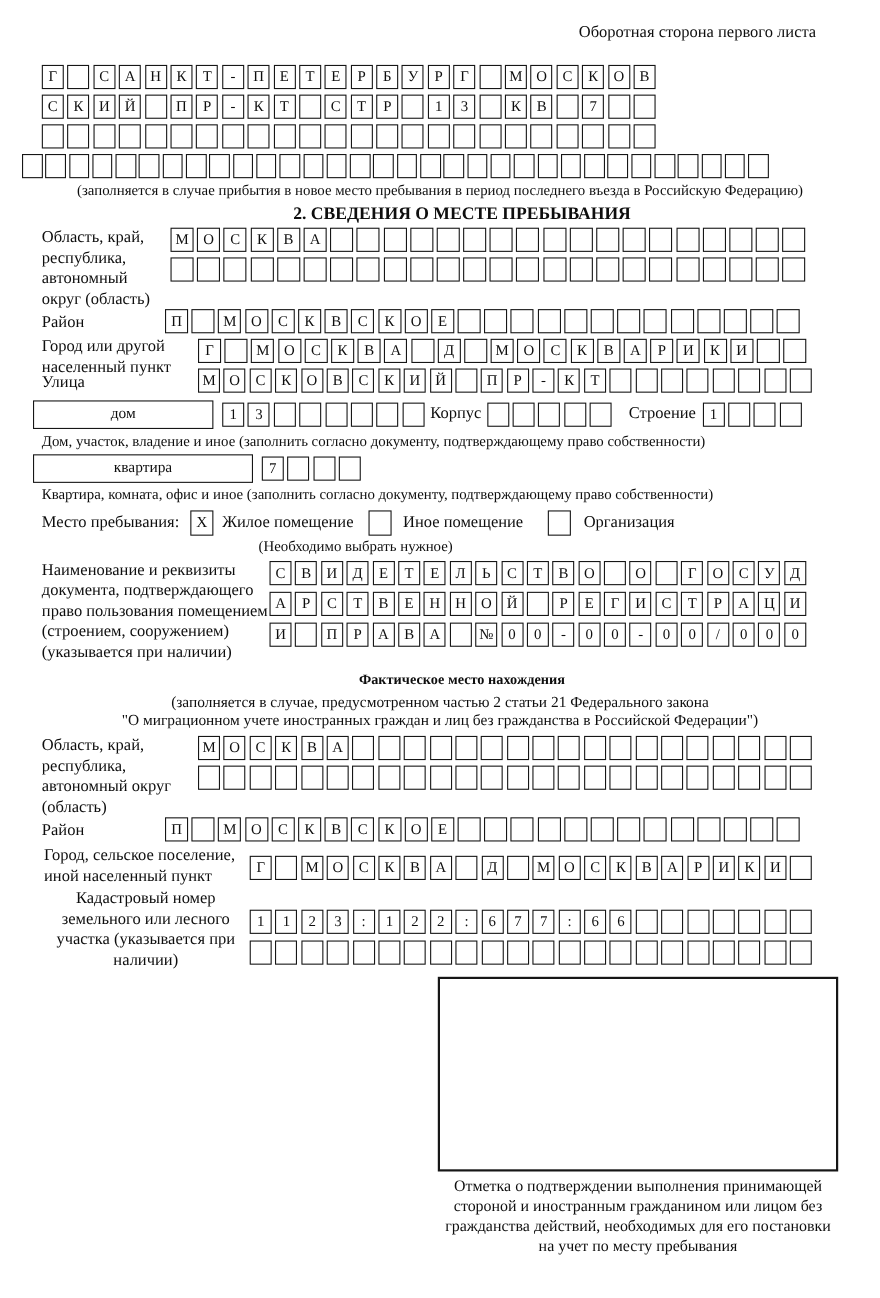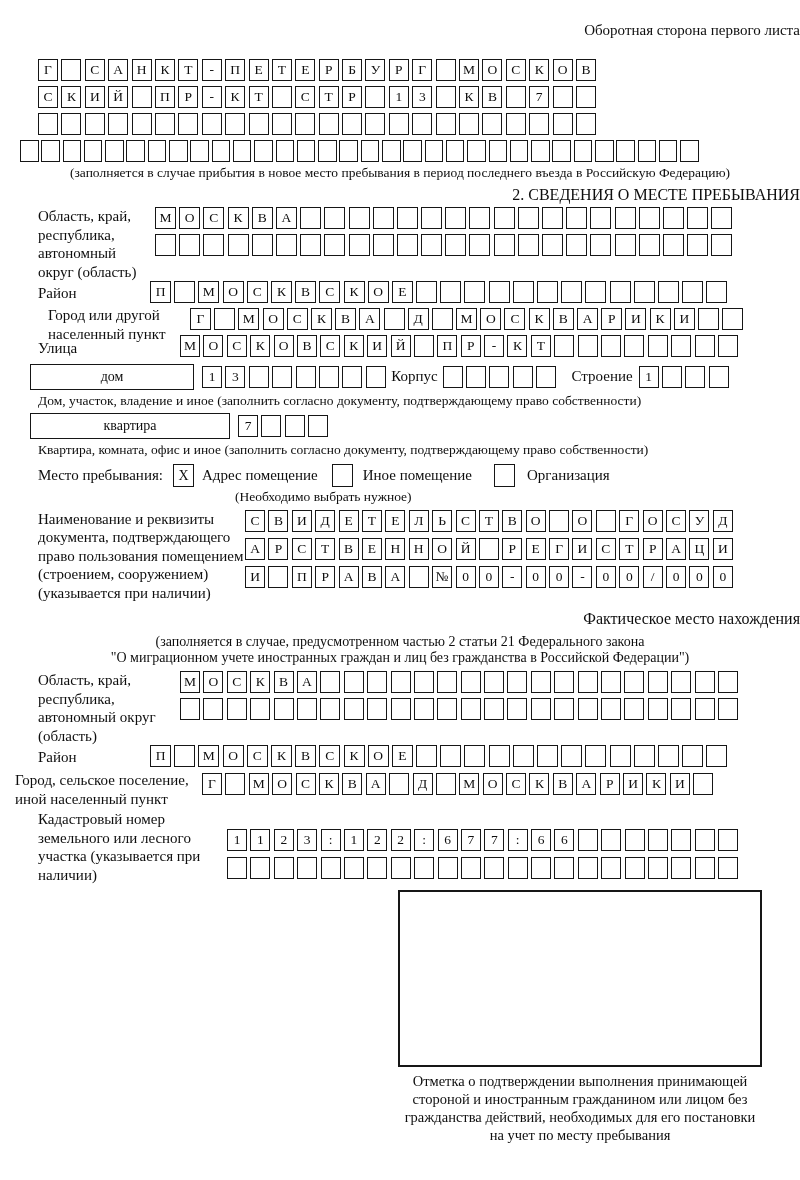--- a/index.html
+++ b/index.html
@@ -3,36 +3,36 @@
 <meta charset="utf-8">
 <style>
   * { margin:0; padding:0; box-sizing:content-box; }
   html,body { background:#fff; }
   body {
     width:800px; height:1180px; overflow:hidden;
     color:#0e0e0e;
     font-family:"Liberation Serif","DejaVu Serif",serif;
     font-size:15px;
   }
-  .corner-note { margin-top:22px; text-align:right; font-size:15px; }
+  .corner-note { margin-top:22px; padding-right:58px; text-align:right; font-size:15px; }
   .row { display:flex; align-items:flex-start; }
   .grid-row { white-space:nowrap; line-height:0; }
   .grid-stack { display:flex; flex-direction:column; gap:5px; }
   .cell {
     display:inline-block; width:18px; height:20px;
     border:1.6px solid #161616; margin-right:3.4px;
     text-align:center; font-size:13.5px; line-height:20px;
     font-family:"Liberation Serif","DejaVu Serif",serif; vertical-align:top;
   }
   .cell-sm { width:16.5px; margin-right:2.8px; }
   .cell-w25 { width:19px; margin-right:3.2px; }
   .lbl { font-size:15px; line-height:18.5px; }
   .note { font-size:13.5px; line-height:16px; }
   .center { text-align:center; }
-  .sec-title { font-weight:normal; font-size:16px; text-align:right;margin-left:40px; }
+  .sec-title { font-weight:bold; font-size:16px; text-align:center;margin-left:40px; }
   .named-box {
     display:inline-flex; justify-content:center; align-items:center;
     border:1.6px solid #161616; height:24px; font-size:14px; vertical-align:top;
   }
   .checkbox {
     display:inline-block; width:19px; height:21px; border:1.7px solid #161616;
     text-align:center; font-size:14px; line-height:21px; vertical-align:middle;
   }
   .inline-lbl { display:inline-block; vertical-align:middle; }
   .stamp-box { margin-left:398px; width:360px; height:173px; border:2px solid #161616; }
@@ -61,21 +61,21 @@
     <div class="grid-row"><span class="cell cell-w25">М</span><span class="cell cell-w25">О</span><span class="cell cell-w25">С</span><span class="cell cell-w25">К</span><span class="cell cell-w25">В</span><span class="cell cell-w25">А</span><span class="cell cell-w25"></span><span class="cell cell-w25"></span><span class="cell cell-w25"></span><span class="cell cell-w25"></span><span class="cell cell-w25"></span><span class="cell cell-w25"></span><span class="cell cell-w25"></span><span class="cell cell-w25"></span><span class="cell cell-w25"></span><span class="cell cell-w25"></span><span class="cell cell-w25"></span><span class="cell cell-w25"></span><span class="cell cell-w25"></span><span class="cell cell-w25"></span><span class="cell cell-w25"></span><span class="cell cell-w25"></span><span class="cell cell-w25"></span><span class="cell cell-w25"></span></div>
     <div class="grid-row"><span class="cell cell-w25"></span><span class="cell cell-w25"></span><span class="cell cell-w25"></span><span class="cell cell-w25"></span><span class="cell cell-w25"></span><span class="cell cell-w25"></span><span class="cell cell-w25"></span><span class="cell cell-w25"></span><span class="cell cell-w25"></span><span class="cell cell-w25"></span><span class="cell cell-w25"></span><span class="cell cell-w25"></span><span class="cell cell-w25"></span><span class="cell cell-w25"></span><span class="cell cell-w25"></span><span class="cell cell-w25"></span><span class="cell cell-w25"></span><span class="cell cell-w25"></span><span class="cell cell-w25"></span><span class="cell cell-w25"></span><span class="cell cell-w25"></span><span class="cell cell-w25"></span><span class="cell cell-w25"></span><span class="cell cell-w25"></span></div>
   </div>
 </div>
 
 <div class="row" style="padding-left:38px;">
   <div class="lbl" style="width:112px; padding-top:3px;">Район</div>
   <div class="grid-row"><span class="cell cell-w25">П</span><span class="cell cell-w25"></span><span class="cell cell-w25">М</span><span class="cell cell-w25">О</span><span class="cell cell-w25">С</span><span class="cell cell-w25">К</span><span class="cell cell-w25">В</span><span class="cell cell-w25">С</span><span class="cell cell-w25">К</span><span class="cell cell-w25">О</span><span class="cell cell-w25">Е</span><span class="cell cell-w25"></span><span class="cell cell-w25"></span><span class="cell cell-w25"></span><span class="cell cell-w25"></span><span class="cell cell-w25"></span><span class="cell cell-w25"></span><span class="cell cell-w25"></span><span class="cell cell-w25"></span><span class="cell cell-w25"></span><span class="cell cell-w25"></span><span class="cell cell-w25"></span><span class="cell cell-w25"></span><span class="cell cell-w25"></span></div>
 </div>
 
-<div class="row" style="margin-top:3px; padding-left:48px;">
+<div class="row" style="margin-top:3px; padding-left:38px;">
   <div class="lbl" style="width:142px;">Город или другой населенный пункт</div>
   <div class="grid-row" style="padding-top:2px;"><span class="cell cell-w25">Г</span><span class="cell cell-w25"></span><span class="cell cell-w25">М</span><span class="cell cell-w25">О</span><span class="cell cell-w25">С</span><span class="cell cell-w25">К</span><span class="cell cell-w25">В</span><span class="cell cell-w25">А</span><span class="cell cell-w25"></span><span class="cell cell-w25">Д</span><span class="cell cell-w25"></span><span class="cell cell-w25">М</span><span class="cell cell-w25">О</span><span class="cell cell-w25">С</span><span class="cell cell-w25">К</span><span class="cell cell-w25">В</span><span class="cell cell-w25">А</span><span class="cell cell-w25">Р</span><span class="cell cell-w25">И</span><span class="cell cell-w25">К</span><span class="cell cell-w25">И</span><span class="cell cell-w25"></span><span class="cell cell-w25"></span></div>
 </div>
 
 <div class="row" style="margin-top:-8px; padding-left:38px;">
   <div class="lbl" style="width:142px; padding-top:4px;">Улица</div>
   <div class="grid-row"><span class="cell">М</span><span class="cell">О</span><span class="cell">С</span><span class="cell">К</span><span class="cell">О</span><span class="cell">В</span><span class="cell">С</span><span class="cell">К</span><span class="cell">И</span><span class="cell">Й</span><span class="cell"></span><span class="cell">П</span><span class="cell">Р</span><span class="cell">-</span><span class="cell">К</span><span class="cell">Т</span><span class="cell"></span><span class="cell"></span><span class="cell"></span><span class="cell"></span><span class="cell"></span><span class="cell"></span><span class="cell"></span><span class="cell"></span></div>
 </div>
 
 <div class="row" style="margin-top:6px; padding-left:30px; align-items:center;">
@@ -90,61 +90,61 @@
 
 <div class="row" style="margin-top:4px; padding-left:30px; align-items:center;">
   <span class="named-box" style="width:198px;">квартира</span>
   <span class="grid-row" style="margin-left:8px;"><span class="cell">7</span><span class="cell"></span><span class="cell"></span><span class="cell"></span></span>
 </div>
 <div class="note" style="margin-top:3px; padding-left:38px;">Квартира, комната, офис и иное (заполнить согласно документу, подтверждающему право собственности)</div>
 
 <div class="row" style="margin-top:6px; padding-left:38px; align-items:center;">
   <span class="lbl">Место пребывания:</span>
   <span class="checkbox" style="margin-left:10px;">X</span>
-  <span class="inline-lbl" style="margin-left:8px;">Адрес помещение</span>
+  <span class="inline-lbl" style="margin-left:8px;">Жилое помещение</span>
   <span class="checkbox" style="margin-left:14px;"></span>
   <span class="inline-lbl" style="margin-left:10px;">Иное помещение</span>
   <span class="checkbox" style="margin-left:22px;"></span>
   <span class="inline-lbl" style="margin-left:12px;">Организация</span>
 </div>
 <div class="note" style="margin-left:235px; margin-top:2px;">(Необходимо выбрать нужное)</div>
 
 <div class="row" style="margin-top:5px; padding-left:38px;">
   <div class="lbl" style="width:207px;">Наименование и реквизиты документа, подтверждающего право пользования помещением (строением, сооружением) (указывается при наличии)</div>
   <div class="grid-stack" style="gap:6px;">
     <div class="grid-row"><span class="cell">С</span><span class="cell">В</span><span class="cell">И</span><span class="cell">Д</span><span class="cell">Е</span><span class="cell">Т</span><span class="cell">Е</span><span class="cell">Л</span><span class="cell">Ь</span><span class="cell">С</span><span class="cell">Т</span><span class="cell">В</span><span class="cell">О</span><span class="cell"></span><span class="cell">О</span><span class="cell"></span><span class="cell">Г</span><span class="cell">О</span><span class="cell">С</span><span class="cell">У</span><span class="cell">Д</span></div>
     <div class="grid-row"><span class="cell">А</span><span class="cell">Р</span><span class="cell">С</span><span class="cell">Т</span><span class="cell">В</span><span class="cell">Е</span><span class="cell">Н</span><span class="cell">Н</span><span class="cell">О</span><span class="cell">Й</span><span class="cell"></span><span class="cell">Р</span><span class="cell">Е</span><span class="cell">Г</span><span class="cell">И</span><span class="cell">С</span><span class="cell">Т</span><span class="cell">Р</span><span class="cell">А</span><span class="cell">Ц</span><span class="cell">И</span></div>
     <div class="grid-row"><span class="cell">И</span><span class="cell"></span><span class="cell">П</span><span class="cell">Р</span><span class="cell">А</span><span class="cell">В</span><span class="cell">А</span><span class="cell"></span><span class="cell">№</span><span class="cell">0</span><span class="cell">0</span><span class="cell">-</span><span class="cell">0</span><span class="cell">0</span><span class="cell">-</span><span class="cell">0</span><span class="cell">0</span><span class="cell">/</span><span class="cell">0</span><span class="cell">0</span><span class="cell">0</span></div>
   </div>
 </div>
 
-<div class="sec-title" style="margin-top:8px; font-size:16px;">Фактическое место нахождения</div>
+<div class="sec-title" style="margin-top:8px; font-size:13px;">Фактическое место нахождения</div>
 <div class="note center" style="margin-top:6px; font-size:14px;">(заполняется в случае, предусмотренном частью 2 статьи 21 Федерального закона</div>
 <div class="note center" style="font-size:14px;">"О миграционном учете иностранных граждан и лиц без гражданства в Российской Федерации")</div>
 
 <div class="row" style="margin-top:5px; padding-left:38px;">
   <div class="lbl" style="width:142px;">Область, край, республика, автономный округ (область)</div>
   <div class="grid-stack">
     <div class="grid-row"><span class="cell">М</span><span class="cell">О</span><span class="cell">С</span><span class="cell">К</span><span class="cell">В</span><span class="cell">А</span><span class="cell"></span><span class="cell"></span><span class="cell"></span><span class="cell"></span><span class="cell"></span><span class="cell"></span><span class="cell"></span><span class="cell"></span><span class="cell"></span><span class="cell"></span><span class="cell"></span><span class="cell"></span><span class="cell"></span><span class="cell"></span><span class="cell"></span><span class="cell"></span><span class="cell"></span><span class="cell"></span></div>
     <div class="grid-row"><span class="cell"></span><span class="cell"></span><span class="cell"></span><span class="cell"></span><span class="cell"></span><span class="cell"></span><span class="cell"></span><span class="cell"></span><span class="cell"></span><span class="cell"></span><span class="cell"></span><span class="cell"></span><span class="cell"></span><span class="cell"></span><span class="cell"></span><span class="cell"></span><span class="cell"></span><span class="cell"></span><span class="cell"></span><span class="cell"></span><span class="cell"></span><span class="cell"></span><span class="cell"></span><span class="cell"></span></div>
   </div>
 </div>
 
 <div class="row" style="padding-left:38px;">
   <div class="lbl" style="width:112px; padding-top:3px;">Район</div>
   <div class="grid-row"><span class="cell cell-w25">П</span><span class="cell cell-w25"></span><span class="cell cell-w25">М</span><span class="cell cell-w25">О</span><span class="cell cell-w25">С</span><span class="cell cell-w25">К</span><span class="cell cell-w25">В</span><span class="cell cell-w25">С</span><span class="cell cell-w25">К</span><span class="cell cell-w25">О</span><span class="cell cell-w25">Е</span><span class="cell cell-w25"></span><span class="cell cell-w25"></span><span class="cell cell-w25"></span><span class="cell cell-w25"></span><span class="cell cell-w25"></span><span class="cell cell-w25"></span><span class="cell cell-w25"></span><span class="cell cell-w25"></span><span class="cell cell-w25"></span><span class="cell cell-w25"></span><span class="cell cell-w25"></span><span class="cell cell-w25"></span><span class="cell cell-w25"></span></div>
 </div>
 
-<div class="row" style="margin-top:4px; padding-left:15px;">
+<div class="row" style="margin-top:4px; padding-left:40px;align-items:center;">
   <div class="lbl" style="width:187px;">Город, сельское поселение, иной населенный пункт</div>
   <div class="grid-row" style="padding-top:2px;"><span class="cell">Г</span><span class="cell"></span><span class="cell">М</span><span class="cell">О</span><span class="cell">С</span><span class="cell">К</span><span class="cell">В</span><span class="cell">А</span><span class="cell"></span><span class="cell">Д</span><span class="cell"></span><span class="cell">М</span><span class="cell">О</span><span class="cell">С</span><span class="cell">К</span><span class="cell">В</span><span class="cell">А</span><span class="cell">Р</span><span class="cell">И</span><span class="cell">К</span><span class="cell">И</span><span class="cell"></span></div>
 </div>
 
 <div class="row" style="margin-top:2px; padding-left:38px;">
-  <div class="lbl" style="width:189px;">Кадастровый номер земельного или лесного участка (указывается при наличии)</div>
+  <div class="lbl" style="width:189px;text-align:center;">Кадастровый номер земельного или лесного участка (указывается при наличии)</div>
   <div class="grid-stack" style="gap:6px; margin-top:19px;">
     <div class="grid-row"><span class="cell">1</span><span class="cell">1</span><span class="cell">2</span><span class="cell">3</span><span class="cell">:</span><span class="cell">1</span><span class="cell">2</span><span class="cell">2</span><span class="cell">:</span><span class="cell">6</span><span class="cell">7</span><span class="cell">7</span><span class="cell">:</span><span class="cell">6</span><span class="cell">6</span><span class="cell"></span><span class="cell"></span><span class="cell"></span><span class="cell"></span><span class="cell"></span><span class="cell"></span><span class="cell"></span></div>
     <div class="grid-row"><span class="cell"></span><span class="cell"></span><span class="cell"></span><span class="cell"></span><span class="cell"></span><span class="cell"></span><span class="cell"></span><span class="cell"></span><span class="cell"></span><span class="cell"></span><span class="cell"></span><span class="cell"></span><span class="cell"></span><span class="cell"></span><span class="cell"></span><span class="cell"></span><span class="cell"></span><span class="cell"></span><span class="cell"></span><span class="cell"></span><span class="cell"></span><span class="cell"></span></div>
   </div>
 </div>
 
 <div class="stamp-box" style="margin-top:6px;"></div>
 <div class="stamp-caption">Отметка о подтверждении выполнения принимающей стороной и иностранным гражданином или лицом без гражданства действий, необходимых для его постановки на учет по месту пребывания</div>
 
 </body></html>

